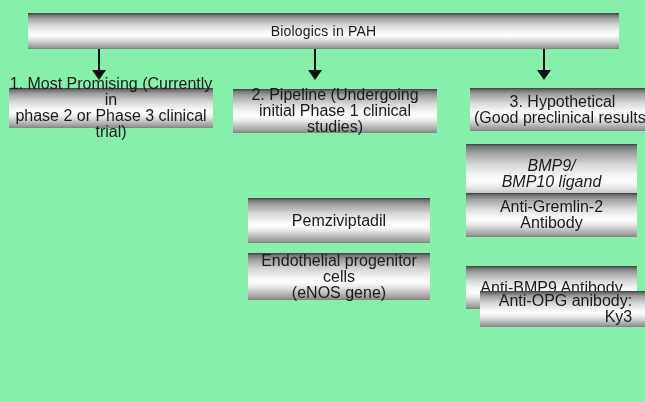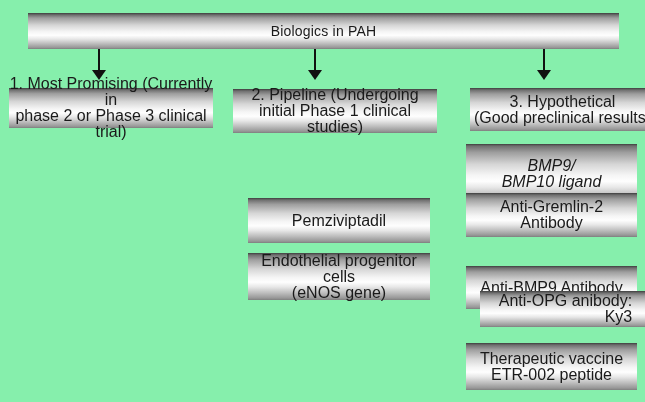--- a/index.html
+++ b/index.html
@@ -74,18 +74,14 @@
     <span>Anti-Gremlin-2
 Antibody</span>
   </div>
   <div class="box metal" style="left:466px; top:242px; width:171px; height:43px;margin-top:24px;">
     <span>Anti-BMP9 Antibody</span>
   </div>
   <div class="box metal" style="left:480px; top:291px; width:171px; height:36px;text-align:right;">
     <span>Anti-OPG anibody:
 Ky3</span>
   </div>
-  <div class="box metal lb" style="left:466px; top:343px; width:171px; height:47px;">
-    <span>Therapeutic vaccine
-ETR-002 peptide</span>
-  </div>
 
 </div>
 
 </body></html>

